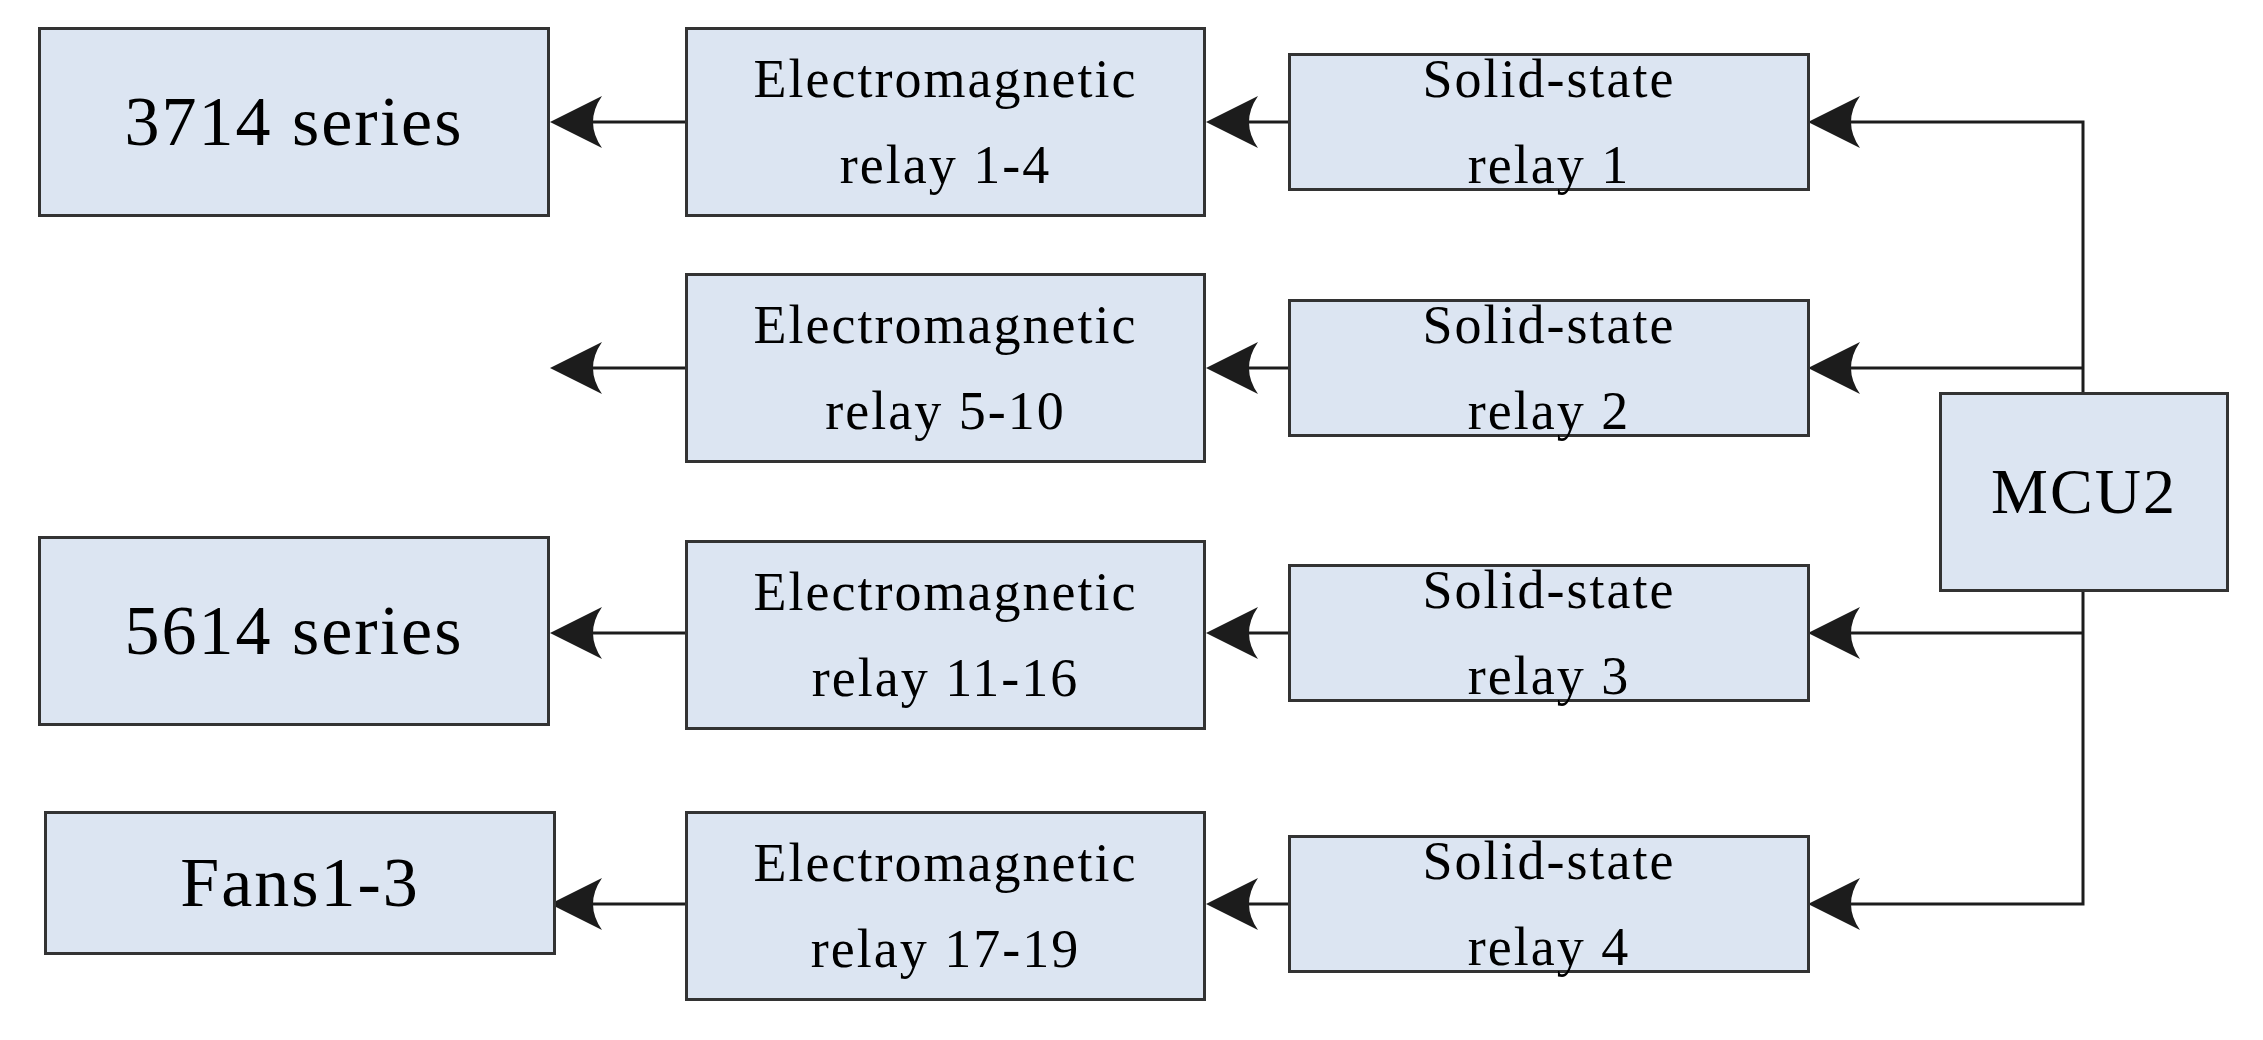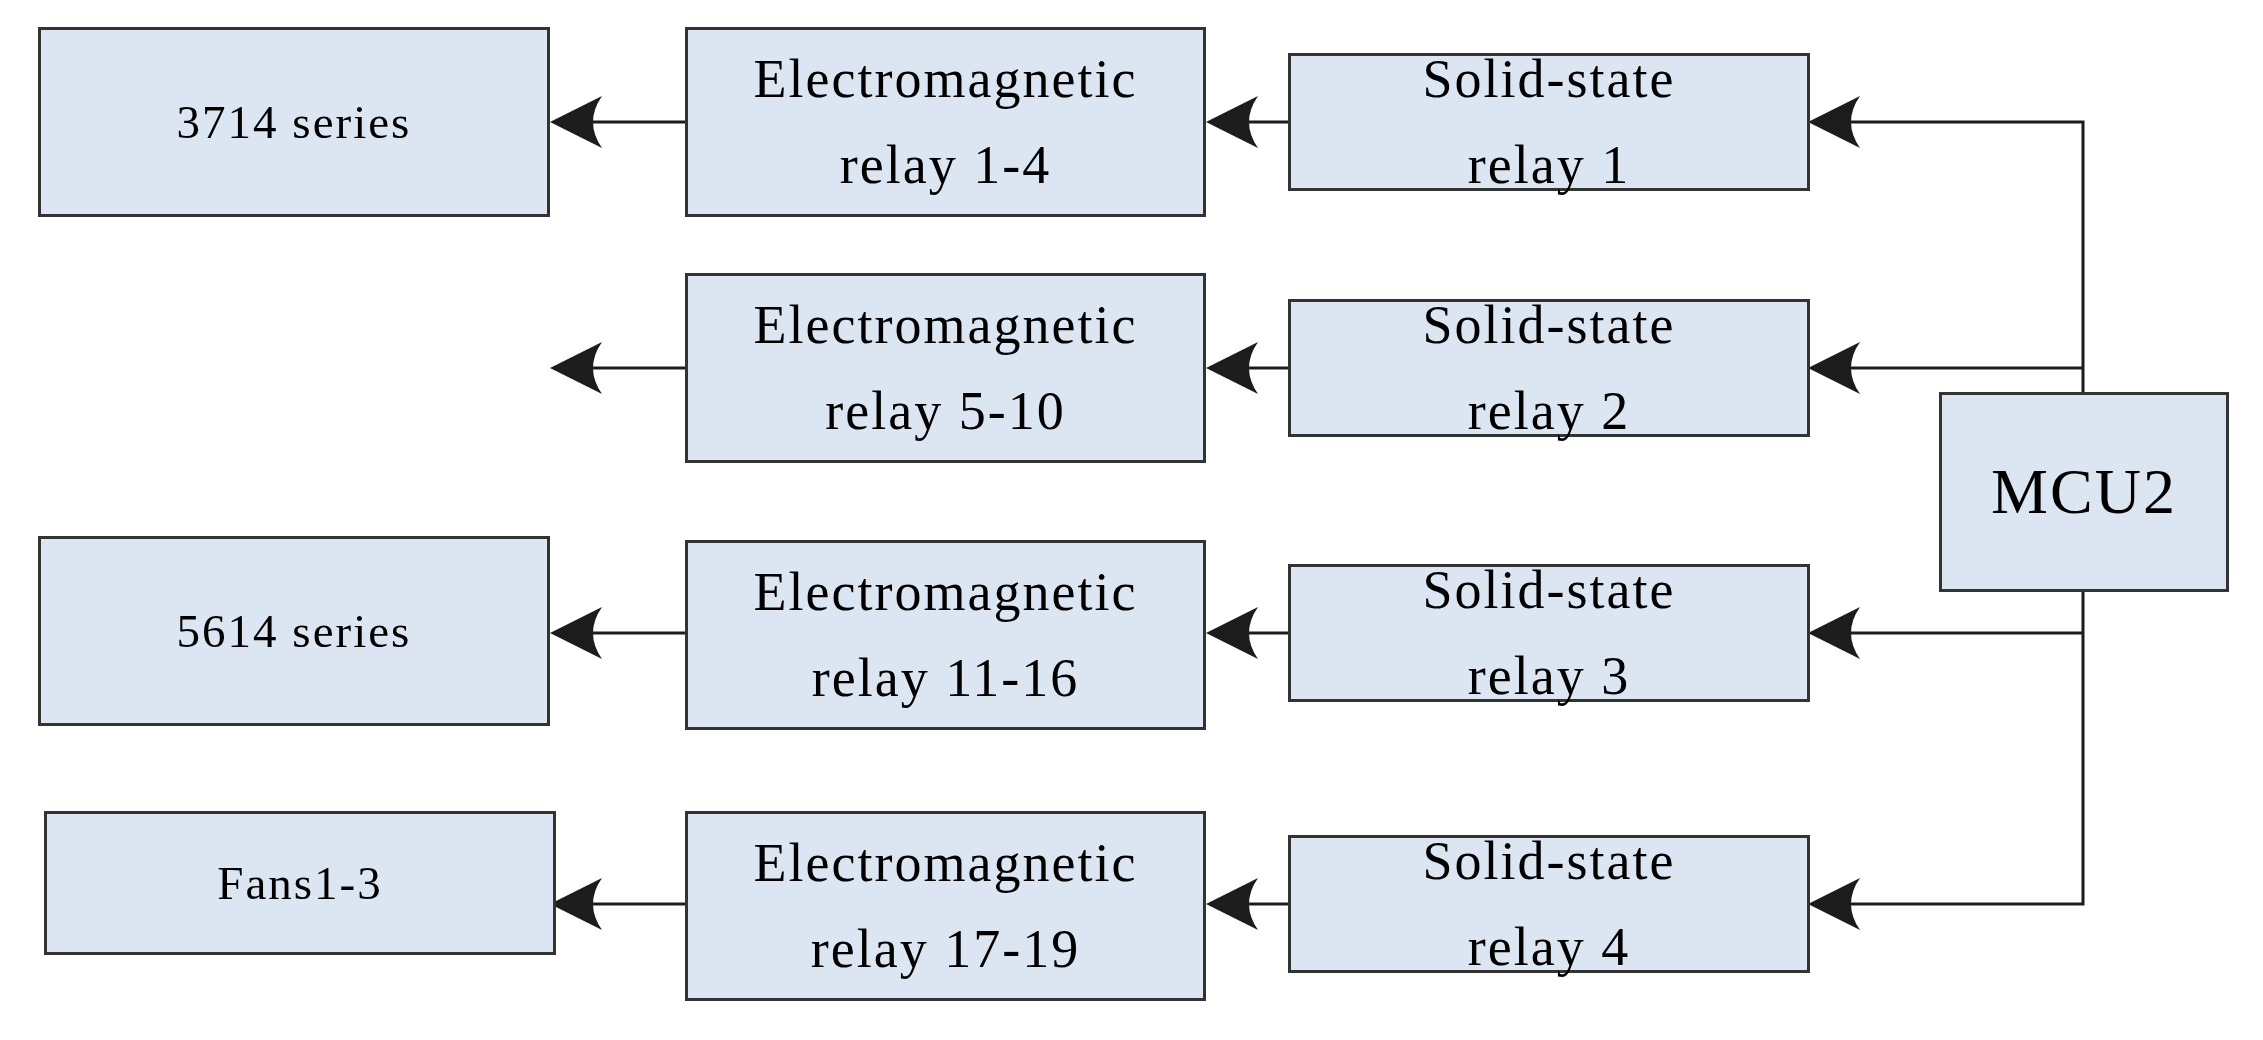--- a/index.html
+++ b/index.html
@@ -27,21 +27,21 @@
     border:3px solid var(--node-border);
     display:flex;align-items:center;justify-content:center;
     text-align:center;
     color:var(--text);
   }
   .label{
     white-space:pre-line;
     letter-spacing:2px;
     line-height:1.6;
   }
-  .node.output .label{font-size:47px;line-height:1;}
+  .node.output .label{font-size:70px;line-height:1;}
   .node.emrelay .label{font-size:54px;}
   .node.ssr .label{font-size:54px;font-family:Liberation Serif, serif;}
   .node.mcu .label{font-size:64px;line-height:1;}
 </style>
 </head>
 <body>
 
 <div class="canvas">
 
   <svg class="wires" viewBox="0 0 2263 1040" aria-hidden="true">

